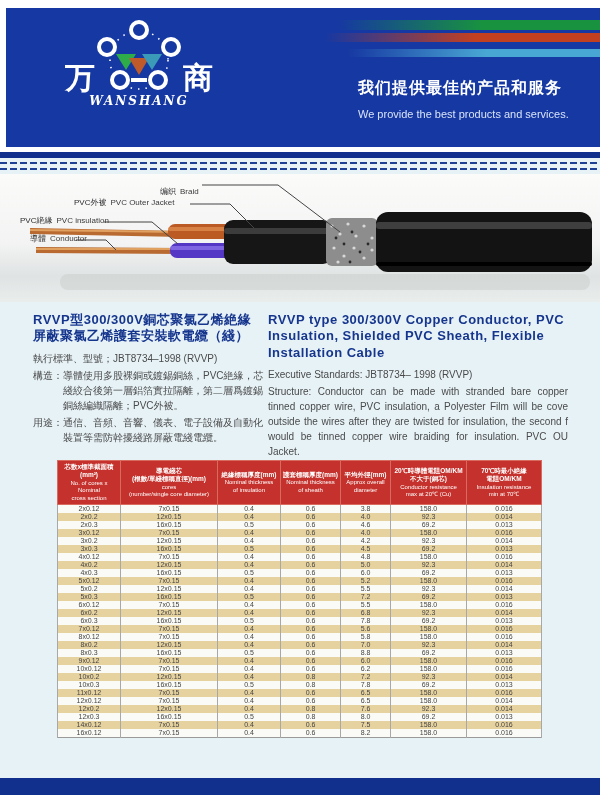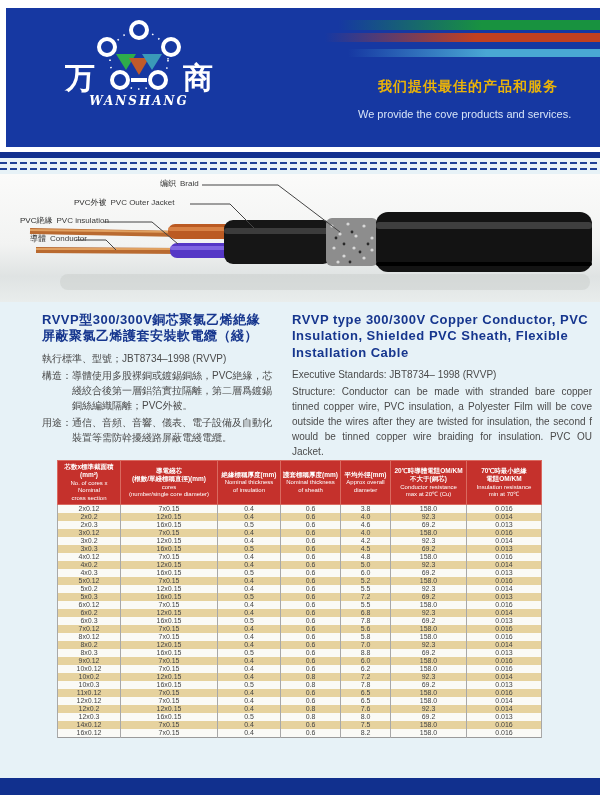--- a/index.html
+++ b/index.html
@@ -7,21 +7,21 @@
        font-family:"Liberation Sans", sans-serif;}
   .page{width:600px;height:800px;display:flex;flex-direction:column;}
 
   
   .topstrip{height:8px;background:#fff;}
   .banner{position:relative;height:139px;background:#1638a2;margin-left:6px;overflow:hidden;}
   .stripe{position:absolute;right:0;}
   .stripe-green{top:12px;height:10px;width:262px;background:linear-gradient(90deg,rgba(24,146,63,0) 0%,#18923f 55%);}
   .stripe-red{top:25px;height:9px;width:275px;background:linear-gradient(90deg,rgba(194,64,32,0) 0%,#c24020 55%);}
   .stripe-blue{top:41px;height:8px;width:252px;background:linear-gradient(90deg,rgba(73,167,212,0) 0%,#49a7d4 55%);}
-  .slogan-cn{position:absolute;left:372px;top:70px;color:#eab308;font-size:14px;font-weight:bold;letter-spacing:1px;}
+  .slogan-cn{position:absolute;left:352px;top:70px;color:#ffffff;font-size:16px;font-weight:bold;letter-spacing:1px;}
   .slogan-en{position:absolute;left:352px;top:100px;color:#d7e4f7;font-size:11px;}
   .logo{position:absolute;left:28px;top:10px;width:210px;text-align:center;color:#fff;}
   .logo svg{display:block;margin:0 auto;}
   .logo-tagline{margin-top:4px;font-size:15px;font-weight:bold;letter-spacing:4px;color:#f2f5ff;}
 
   .gap-white{height:5px;background:#fff;}
   .navy-bar{height:6px;background:#11308e;}
 
   
   .content{flex:1;background:#e7f2f7;position:relative;overflow:hidden;}
@@ -35,28 +35,28 @@
   .page-title{margin-left:14px;font-size:15px;font-weight:bold;color:#16368e;letter-spacing:0.5px;white-space:nowrap;}
 
   .dashline{height:2px;margin:4px 0 2px 0;
      background:repeating-linear-gradient(90deg,#1c3f94 0 7px,transparent 7px 10px);}
 
   
   .photo{position:relative;height:128px;margin-top:4px;
          background:linear-gradient(180deg,#fbfbfa 0%,#f2f3f2 55%,#dfe3e3 80%,#e9edec 100%);}
   .cbl-label{position:absolute;font-size:8px;color:#2d2d2d;white-space:nowrap;}
   .cbl-label .en{margin-left:4px;color:#3a3a3a;}
-  .lab-braid{left:160px;top:4px;}
+  .lab-braid{left:160px;top:12px;}
   .lab-jacket{left:74px;top:23px;}
   .lab-insul{left:20px;top:41px;}
   .lab-cond{left:30px;top:59px;}
   .photo svg{position:absolute;left:0;top:0;}
 
   
-  .desc{display:flex;padding:10px 0 0 42px;gap:15px;height:148px;overflow:hidden;}
+  .desc{display:flex;padding:10px 0 0 33px;gap:0;height:148px;overflow:hidden;}
   .desc-cn{width:235px;flex:none;}
   .desc-en{width:300px;flex:none;}
   .desc h2{margin:0 0 6px 0;font-size:13px;line-height:1.25;color:#16368e;letter-spacing:0.5px;}
   .desc p{margin:0 0 2px 0;font-size:10px;line-height:1.5;color:#4a4a4a;}
   .hang{padding-left:3em;text-indent:-3em;}
   .desc-en p{text-align:justify;}
 
   
   table.spec{border-collapse:collapse;margin-left:57px;width:484px;table-layout:fixed;
              border:1px solid #9a9a9a;background:#fafaf6;}
@@ -94,21 +94,21 @@
         <circle cx="76" cy="62" r="8" fill="#1638a2" stroke="#ffffff" stroke-width="4"></circle>
         <circle cx="114" cy="62" r="8" fill="#1638a2" stroke="#ffffff" stroke-width="4"></circle>
         <line x1="87" y1="62" x2="103" y2="62" stroke="#ffffff" stroke-width="4"></line>
         <text x="36" y="70" font-size="30" fill="#ffffff" font-weight="bold" text-anchor="middle" font-family="Liberation Sans, sans-serif">万</text>
         <text x="154" y="70" font-size="30" fill="#ffffff" font-weight="bold" text-anchor="middle" font-family="Liberation Sans, sans-serif">商</text>
         <text x="95" y="87" font-size="12" fill="#ffffff" font-style="italic" font-weight="bold" letter-spacing="2" text-anchor="middle" font-family="DejaVu Serif, serif">WANSHANG</text>
       </svg>
     </div>
 
     <div class="slogan-cn">我们提供最佳的产品和服务</div>
-    <div class="slogan-en">We provide the cove products and services.</div>
+    <div class="slogan-en">We provide the best products and services.</div>
   </div>
 
   <div class="gap-white"></div>
   <div class="navy-bar"></div>
 
   <div class="content">
 
     <div class="dashline"></div>
     <div class="dashline"></div>
 

